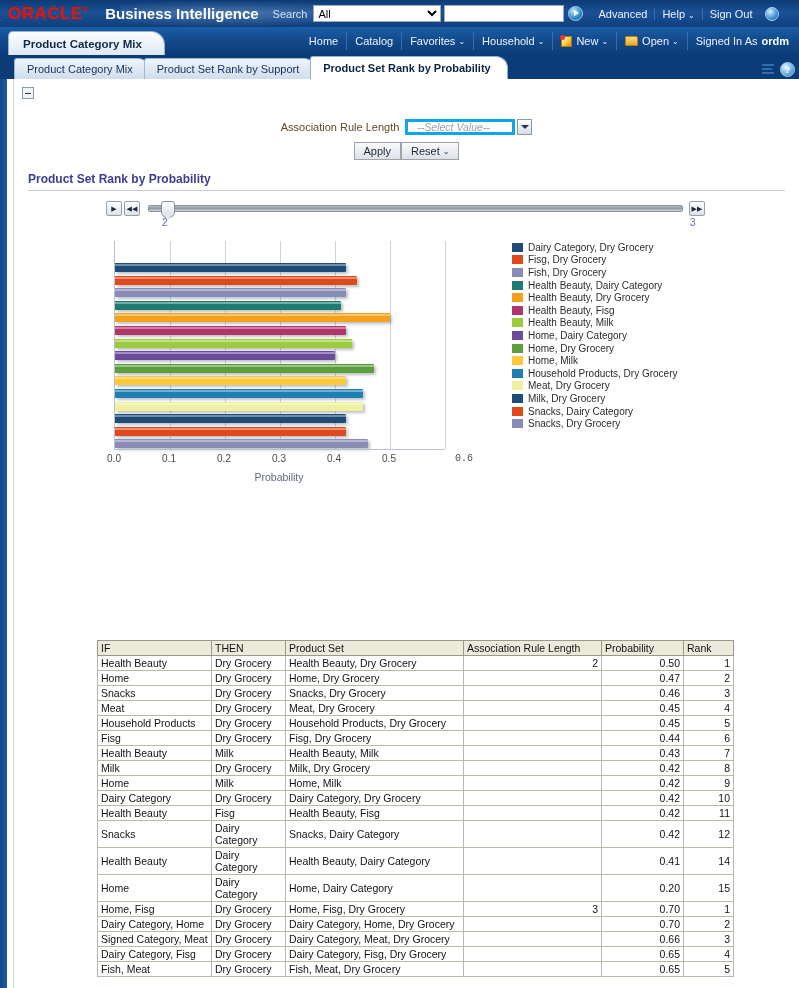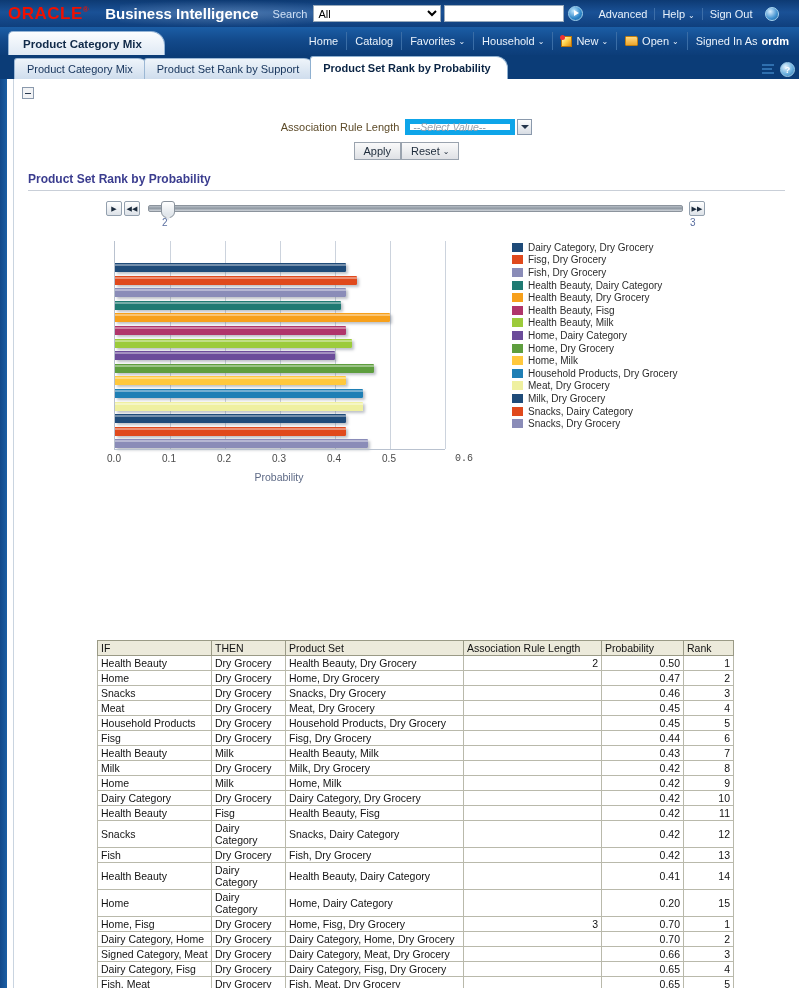--- a/index.html
+++ b/index.html
@@ -168,23 +168,23 @@
     margin: 8px 0 0 8px; position:relative; display:block;
   }
   .collapse-box::after{
     content:""; position:absolute; left:2px; top:5px; width:6px; height:1px; background:#2a3b50;
   }
   .prompt-row {
     margin-top: 20px; display:flex; align-items:center; justify-content:center;
   }
   .prompt-label { font-size: 11px; color: #5c4a28; margin-right: 6px; }
   .prompt-select {
-    width: 110px; height: 16px; border:5px solid #0ea5e9; background:#fff;
+    width: 110px; height: 16px; border:3px solid #0ea5e9; background:#fff;
     font-size:10.5px; color:#9aa2ad; font-style: italic;
-    display:flex; align-items:center; padding-left:3px;
+    display:flex; align-items:center; padding-left:9px;
   }
   .sel-arrow {
     width: 15px; height:16px; border:1px solid #8a99ac; margin-left:2px;
     background: linear-gradient(to bottom,#fdfdfd,#d8dde4);
     display:flex; align-items:center; justify-content:center;
   }
   .sel-arrow::after{
     content:""; border-top:4px solid #25364c; border-left:4px solid transparent; border-right:4px solid transparent;
   }
   .btn-row { display:flex; justify-content:center; gap:0; margin-top:7px; }
@@ -583,28 +583,20 @@
             </tr>
             <tr>
               <td class="c-if">Snacks</td>
               <td class="c-then">Dairy Category</td>
               <td class="c-pset">Snacks, Dairy Category</td>
               <td class="c-arl num blankcell"></td>
               <td class="c-prob num">0.42</td>
               <td class="c-rank num">12</td>
             </tr>
             <tr>
-              <td class="c-if">Fish</td>
-              <td class="c-then">Dry Grocery</td>
-              <td class="c-pset">Fish, Dry Grocery</td>
-              <td class="c-arl num blankcell"></td>
-              <td class="c-prob num">0.42</td>
-              <td class="c-rank num">13</td>
-            </tr>
-            <tr>
               <td class="c-if">Health Beauty</td>
               <td class="c-then">Dairy Category</td>
               <td class="c-pset">Health Beauty, Dairy Category</td>
               <td class="c-arl num blankcell"></td>
               <td class="c-prob num">0.41</td>
               <td class="c-rank num">14</td>
             </tr>
             <tr>
               <td class="c-if">Home</td>
               <td class="c-then">Dairy Category</td>

